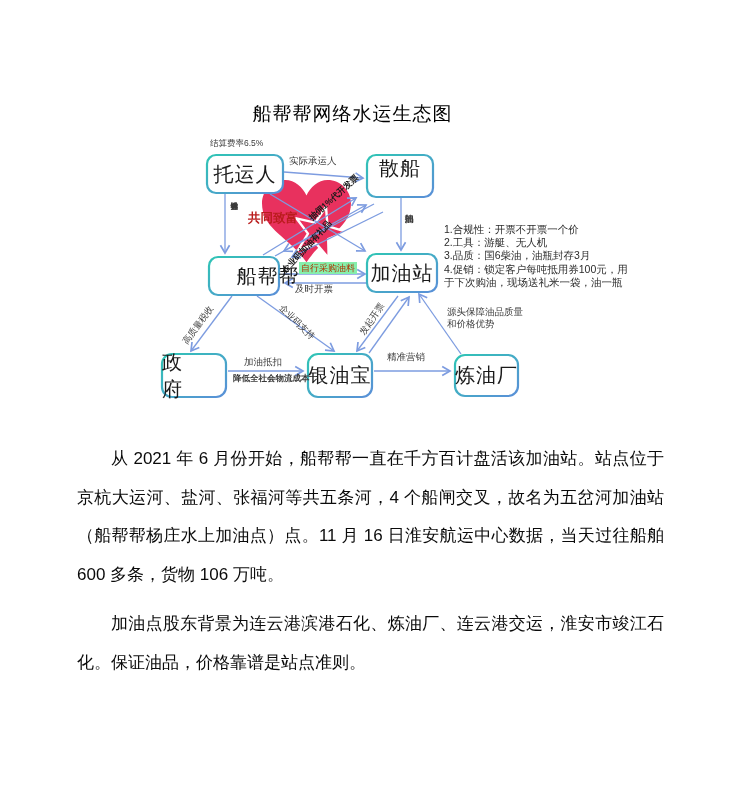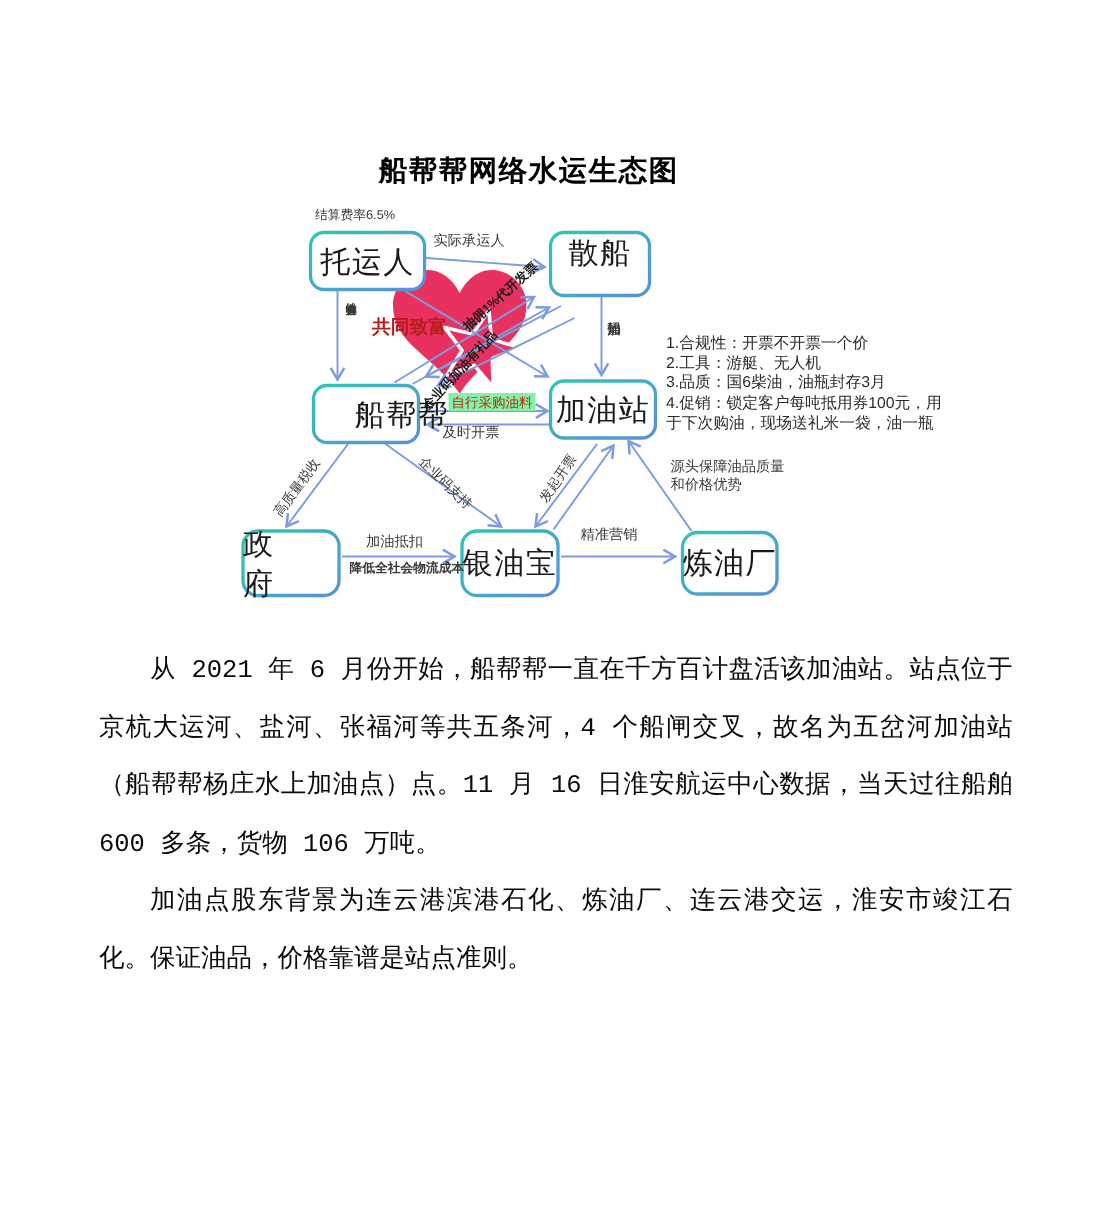--- a/index.html
+++ b/index.html
@@ -1,19 +1,19 @@
 <!DOCTYPE html>
 <html><head>
 <meta charset="utf-8">
 <style>
   html,body{margin:0;padding:0;background:#fff;}
   .page{position:relative;width:739px;height:804px;background:#ffffff;overflow:hidden;
         font-family:"Liberation Sans","DejaVu Sans",sans-serif;color:#111;}
   .doc-title{position:absolute;top:101px;left:0;width:705px;text-align:center;
-             font-size:19px;font-weight:bold;letter-spacing:1px;color:#000;}
+             font-size:19px;font-weight:normal;letter-spacing:1px;color:#000;}
   .diagram{position:absolute;top:0;left:0;width:739px;height:440px;}
   .diagram svg{position:absolute;top:0;left:0;}
   .lbl{position:absolute;font-size:9px;color:#3a3a3a;white-space:nowrap;line-height:1.15;}
   .node-label{position:absolute;display:flex;align-items:center;justify-content:center;
               font-size:20px;color:#1a1a1a;font-weight:500;letter-spacing:1px;}
   .n-shipper{left:207px;top:155px;width:76px;height:38px;}
   .n-scattered{left:367px;top:155px;width:66px;height:26px;}
   .n-cbb{left:209px;top:257px;width:70px;height:38px;padding-left:24px;}
   .n-gas{left:367px;top:254px;width:70px;height:38px;}
   .n-gov{left:162px;top:354px;width:40px;height:43px;}
@@ -34,21 +34,21 @@
   .l-entsupport{left:297px;top:322px;transform:translate(-50%,-50%) rotate(44deg);}
   .l-initiate{left:372px;top:319px;transform:translate(-50%,-50%) rotate(-56deg);}
   .l-source{left:447px;top:306px;font-size:9.5px;line-height:12px;white-space:normal;width:80px;}
   .l-deduction{left:244px;top:357px;font-size:9.5px;}
   .l-reduce{left:233px;top:374px;font-size:8.5px;font-weight:bold;}
   .l-marketing{left:387px;top:352px;font-size:9.5px;}
   .notes{position:absolute;left:444px;top:223px;width:200px;font-size:10.5px;
          line-height:13.2px;color:#2b2b2b;}
   .content{position:absolute;top:429px;left:66px;width:609px;font-size:17px;
            line-height:38.5px;text-align:justify;color:#0a0a0a;}
-  .content p{margin:0;text-indent:2em;font-family:Liberation Mono, monospace;}
+  .content p{margin:11px;text-indent:2em;}
 </style>
 </head>
 <body>
 
 <div class="page">
 
   <div class="doc-title">船帮帮网络水运生态图</div>
 
   <div class="diagram">
     <svg width="739" height="440" viewBox="0 0 739 440">

